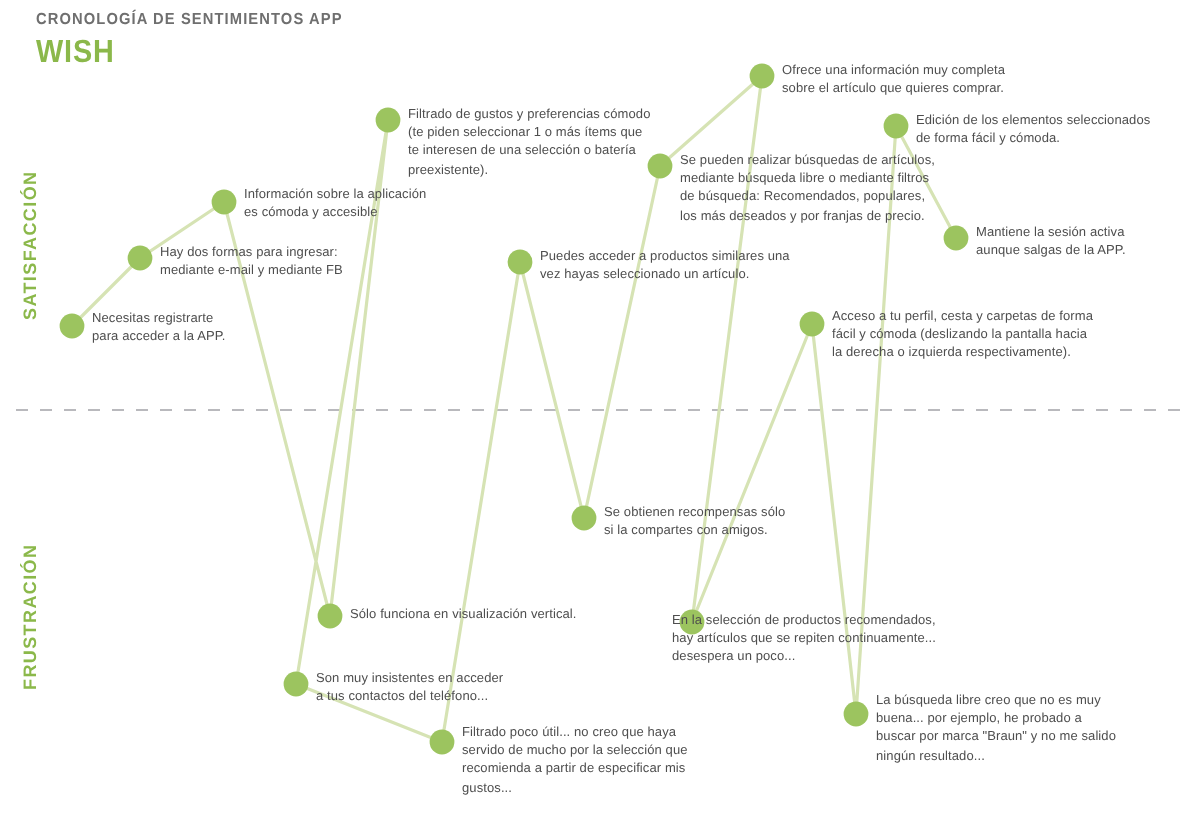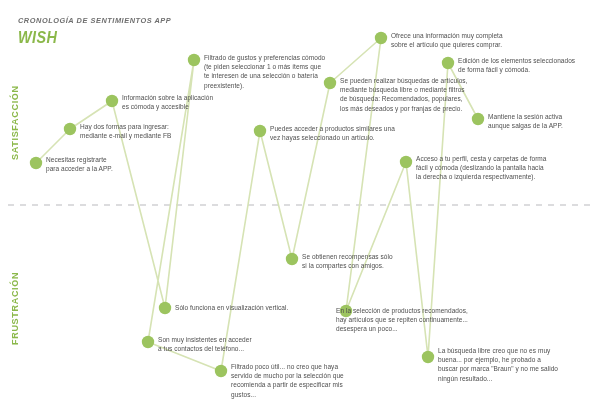--- a/index.html
+++ b/index.html
@@ -18,23 +18,22 @@
     position: relative;
     width: 600px;
     height: 413px;
     background: #ffffff;
   }
 
   
   #header {
     position: absolute;
     left: 18px;
-    top: 16px;
+    top: 5px;
     width: 340px;
-    font-style: italic;
   }
   #kicker {
     font-family: "Liberation Sans", sans-serif;
     font-size: 8px;
     font-weight: bold;
     letter-spacing: 0.6px;
     color: #6f6f6f;
     text-transform: uppercase;
     transform: scaleX(0.92);
     transform-origin: left center;

